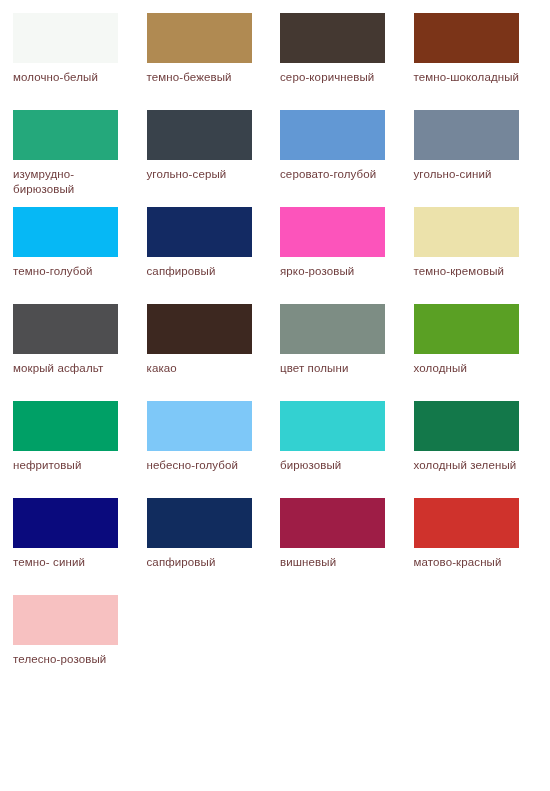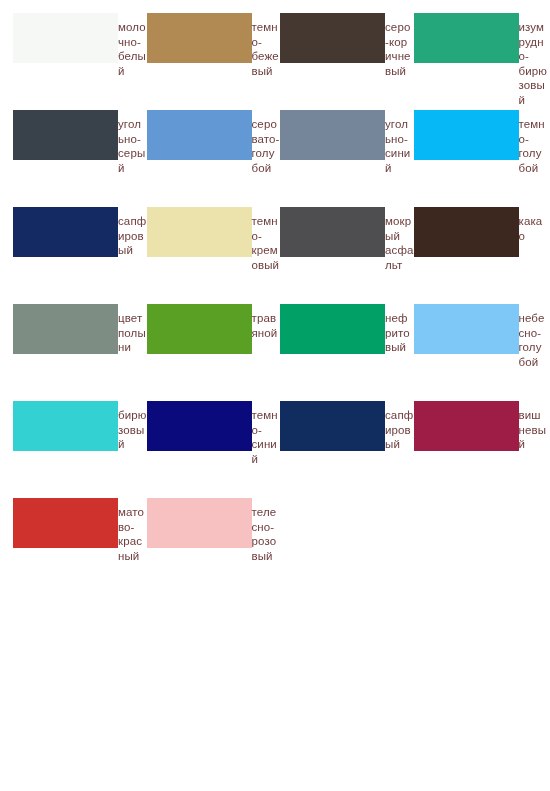--- a/index.html
+++ b/index.html
@@ -19,21 +19,21 @@
     display: grid;
     grid-template-columns: repeat(4, 133.5px);
     grid-auto-rows: 97px;
     padding: 13px 0 0 13px;
     box-sizing: border-box;
     width: 550px;
   }
 
   .swatch-cell {
     display: flex;
-    flex-direction: row;
+    flex-direction: column;
     align-items: flex-start;
     width: 133.5px;
   }
 
   .swatch-chip {
     width: 105px;
     height: 50px;
     flex: none;
     box-sizing: border-box;
   }
@@ -59,20 +59,24 @@
     </div>
     <div class="swatch-cell">
       <div class="swatch-chip" style="background-color: rgb(176, 138, 82);"></div>
       <div class="swatch-label">темно-бежевый</div>
     </div>
     <div class="swatch-cell">
       <div class="swatch-chip" style="background-color: rgb(68, 56, 49);"></div>
       <div class="swatch-label">серо-коричневый</div>
     </div>
     <div class="swatch-cell">
+      <div class="swatch-chip" style="background-color: rgb(123, 52, 24);"></div>
+      <div class="swatch-label">темно-шоколадный</div>
+    </div>
+    <div class="swatch-cell">
       <div class="swatch-chip" style="background-color: rgb(36, 168, 123);"></div>
       <div class="swatch-label">изумрудно-бирюзовый</div>
     </div>
     <div class="swatch-cell">
       <div class="swatch-chip" style="background-color: rgb(57, 66, 75);"></div>
       <div class="swatch-label">угольно-серый</div>
     </div>
     <div class="swatch-cell">
       <div class="swatch-chip" style="background-color: rgb(98, 152, 212);"></div>
       <div class="swatch-label">серовато-голубой</div>
@@ -83,50 +87,58 @@
     </div>
     <div class="swatch-cell">
       <div class="swatch-chip" style="background-color: rgb(6, 184, 245);"></div>
       <div class="swatch-label">темно-голубой</div>
     </div>
     <div class="swatch-cell">
       <div class="swatch-chip" style="background-color: rgb(19, 42, 99);"></div>
       <div class="swatch-label">сапфировый</div>
     </div>
     <div class="swatch-cell">
+      <div class="swatch-chip" style="background-color: rgb(252, 84, 187);"></div>
+      <div class="swatch-label">ярко-розовый</div>
+    </div>
+    <div class="swatch-cell">
       <div class="swatch-chip" style="background-color: rgb(236, 226, 171);"></div>
       <div class="swatch-label">темно-кремовый</div>
     </div>
     <div class="swatch-cell">
       <div class="swatch-chip" style="background-color: rgb(78, 78, 80);"></div>
       <div class="swatch-label">мокрый асфальт</div>
     </div>
     <div class="swatch-cell">
       <div class="swatch-chip" style="background-color: rgb(61, 40, 32);"></div>
       <div class="swatch-label">какао</div>
     </div>
     <div class="swatch-cell">
       <div class="swatch-chip" style="background-color: rgb(125, 141, 132);"></div>
       <div class="swatch-label">цвет полыни</div>
     </div>
     <div class="swatch-cell">
       <div class="swatch-chip" style="background-color: rgb(90, 160, 36);"></div>
-      <div class="swatch-label">травяной</div>
+      <div class="swatch-label">холодный</div>
     </div>
     <div class="swatch-cell">
       <div class="swatch-chip" style="background-color: rgb(0, 160, 102);"></div>
       <div class="swatch-label">нефритовый</div>
     </div>
     <div class="swatch-cell">
       <div class="swatch-chip" style="background-color: rgb(126, 200, 248);"></div>
       <div class="swatch-label">небесно-голубой</div>
     </div>
     <div class="swatch-cell">
       <div class="swatch-chip" style="background-color: rgb(51, 209, 209);"></div>
       <div class="swatch-label">бирюзовый</div>
+    </div>
+    <div class="swatch-cell">
+      <div class="swatch-chip" style="background-color: rgb(19, 120, 74);"></div>
+      <div class="swatch-label">холодный зеленый</div>
     </div>
     <div class="swatch-cell">
       <div class="swatch-chip" style="background-color: rgb(10, 10, 125);"></div>
       <div class="swatch-label">темно- синий</div>
     </div>
     <div class="swatch-cell">
       <div class="swatch-chip" style="background-color: rgb(17, 44, 94);"></div>
       <div class="swatch-label">сапфировый</div>
     </div>
     <div class="swatch-cell">

